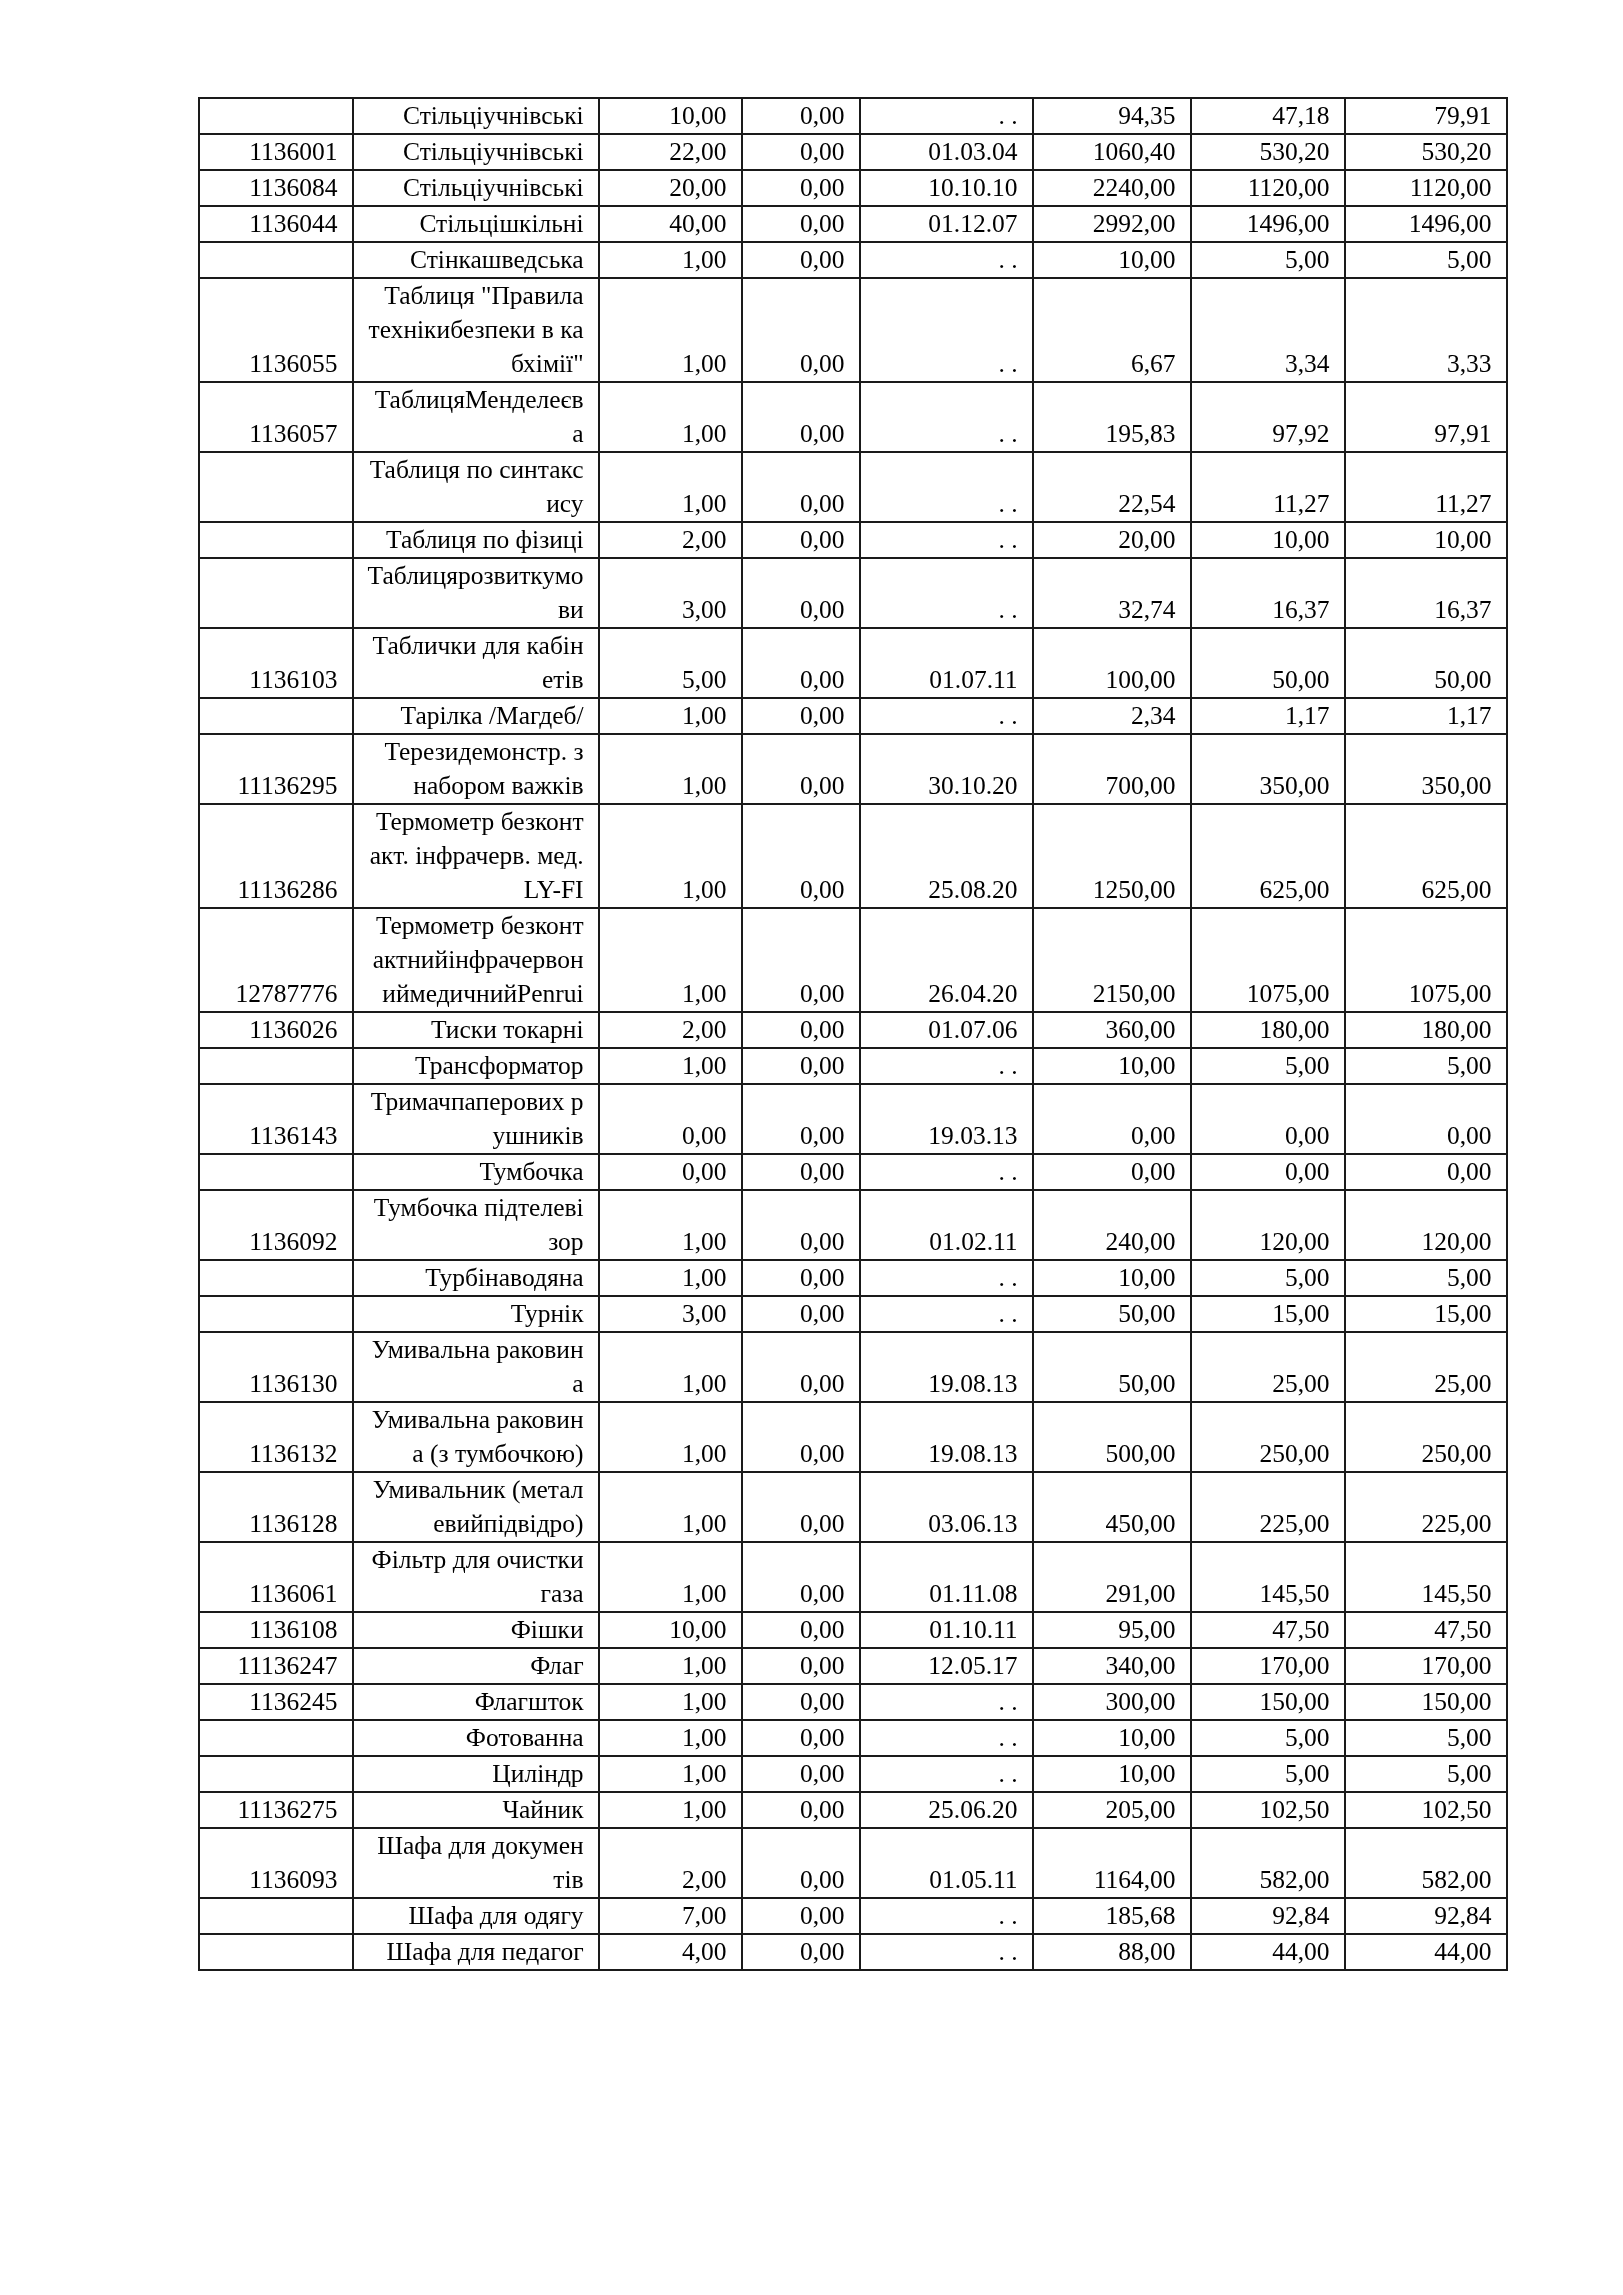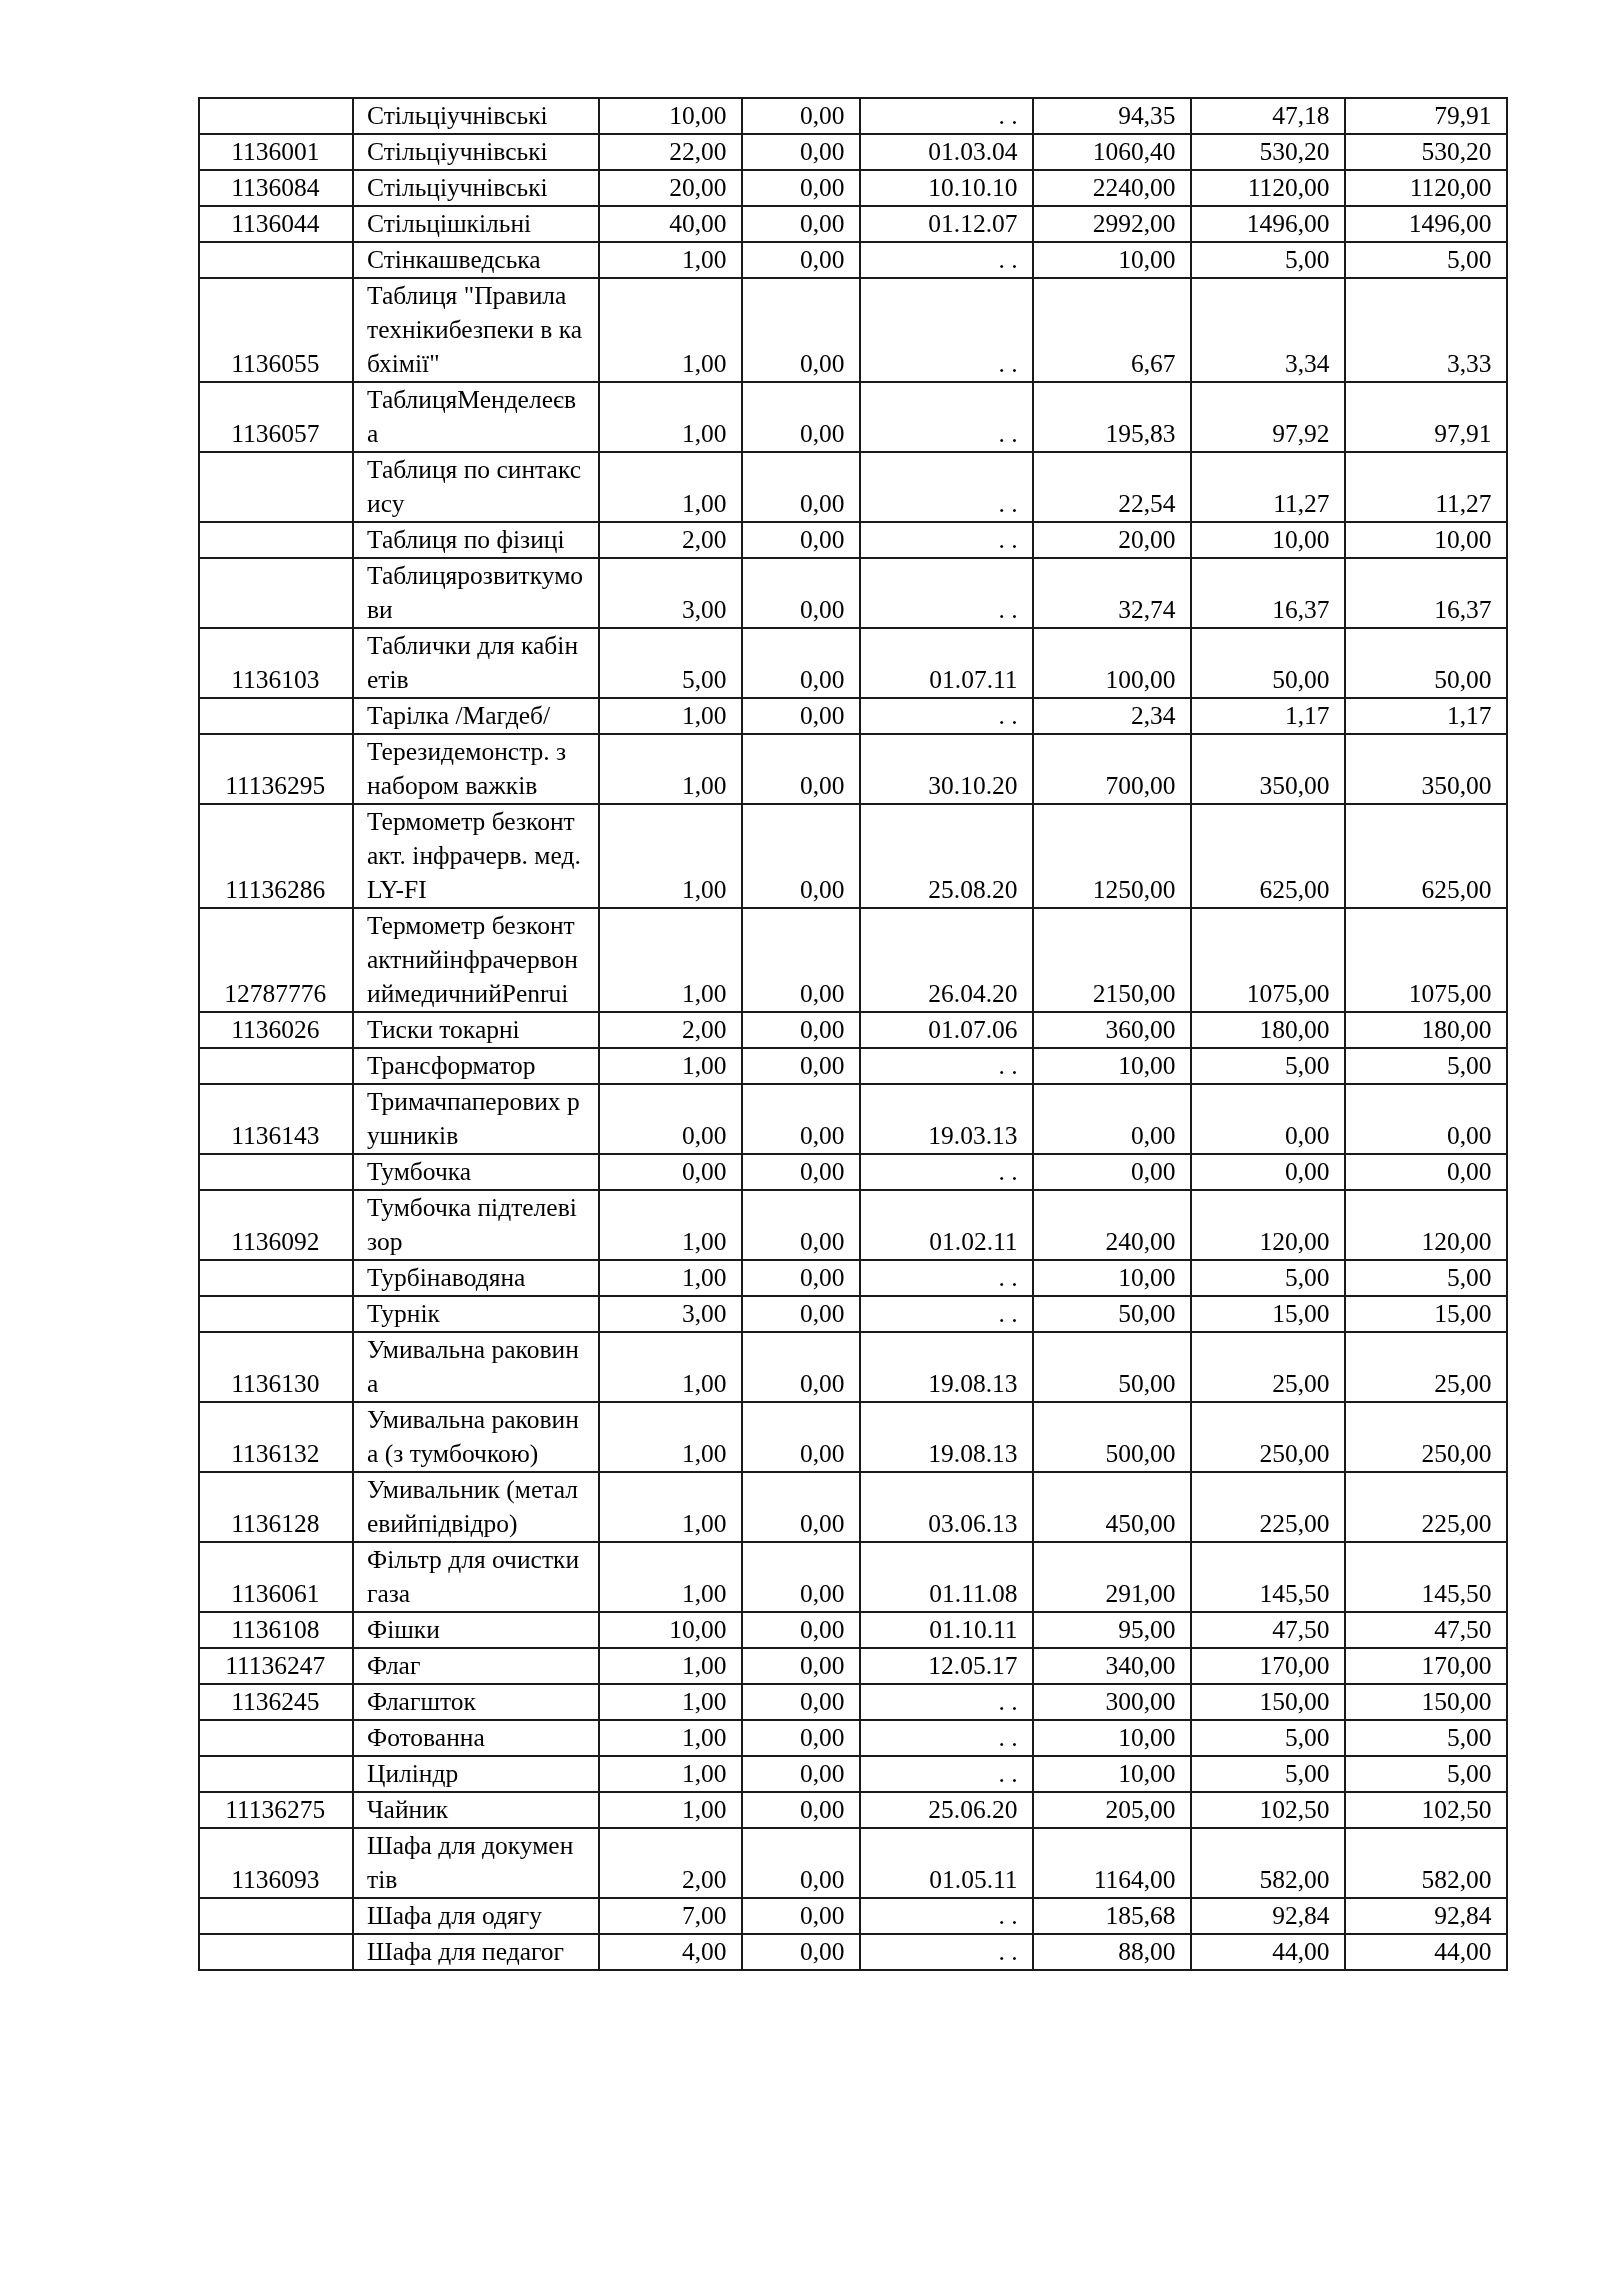--- a/index.html
+++ b/index.html
@@ -3,22 +3,22 @@
 <meta charset="utf-8">
 <style>
   html, body { margin:0; padding:0; background:#ffffff; }
   body { width:1623px; height:2295px; position:relative; overflow:hidden;
          font-family:"Liberation Serif", "DejaVu Serif", serif; color:#000; }
   table.inv { position:absolute; left:198px; top:97px; border-collapse:collapse;
               table-layout:fixed; width:1310px; }
   table.inv td { border:2px solid #1a1a1a; font-size:25.5px; line-height:34px;
                  padding:0 14.4px 0 13px; vertical-align:bottom; white-space:normal;
                  word-break:break-all; overflow:hidden; }
-  td.code { text-align:center; }
-  td.name { text-align:left; }
+  td.code { text-align:right; }
+  td.name { text-align:right; }
   td.num, td.date { text-align:right; }
   td.date { padding-right:13px; letter-spacing:0; }
   col.c-code { width:154px; } col.c-name { width:246px; } col.c-qty { width:143px; }
   col.c-z { width:118px; } col.c-date { width:173px; } col.c-cost { width:158px; }
   col.c-wear { width:154px; } col.c-bal { width:162px; }
 </style>
 </head>
 <body>
 
 <table class="inv">

